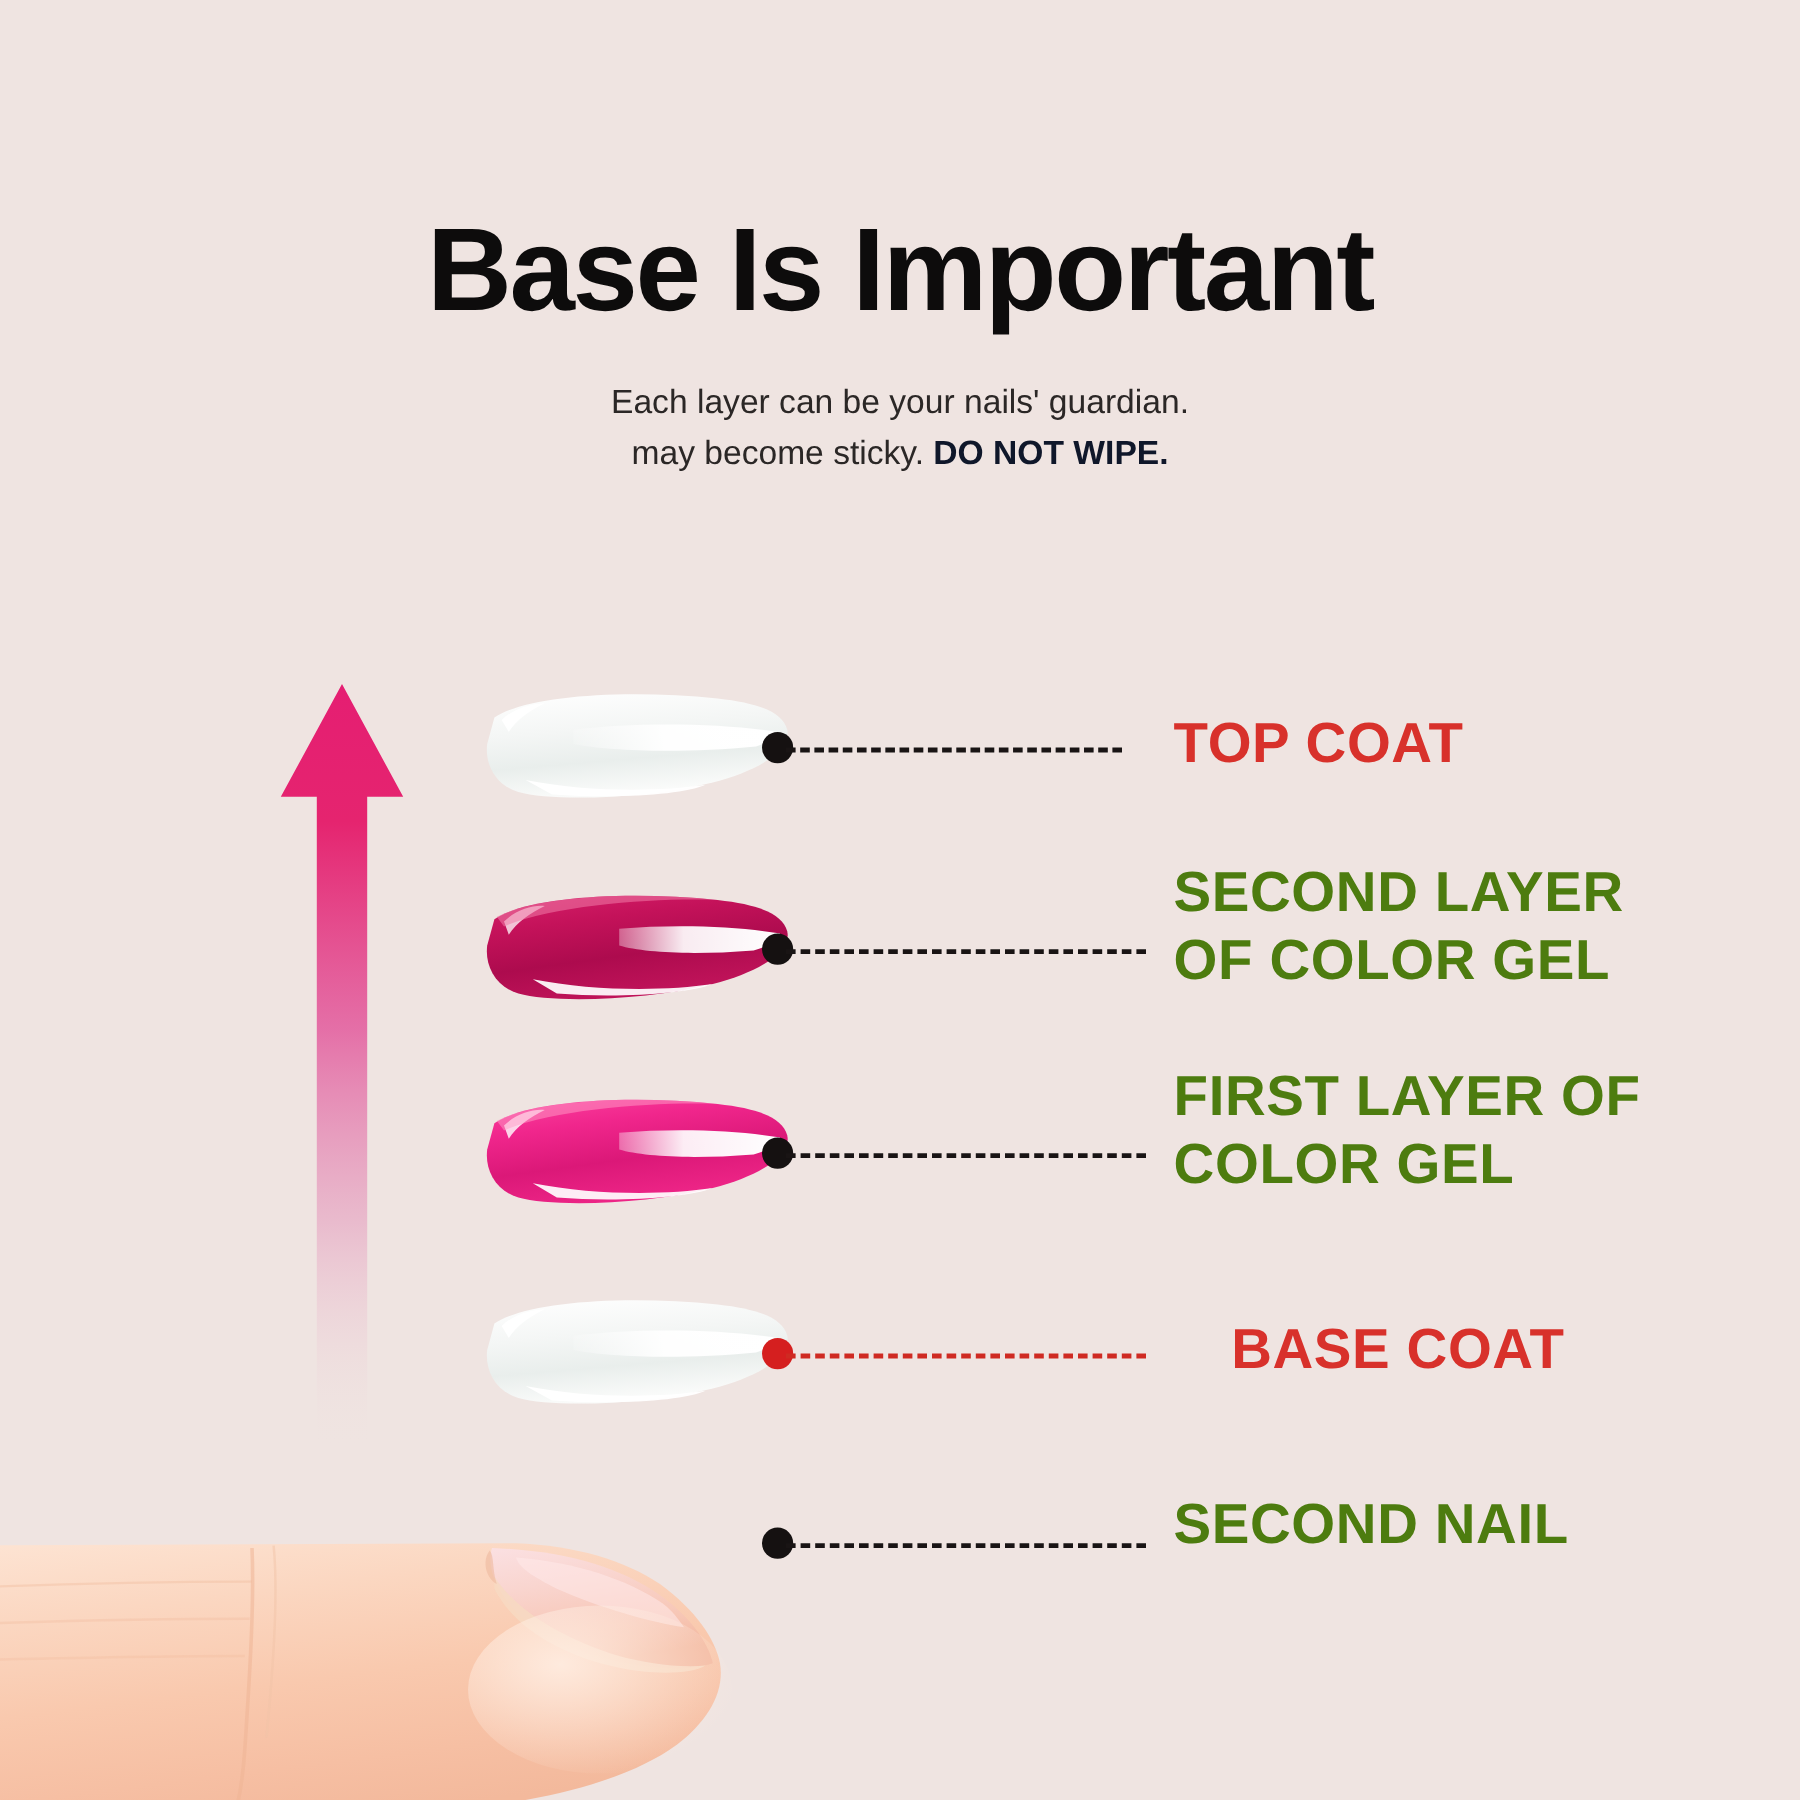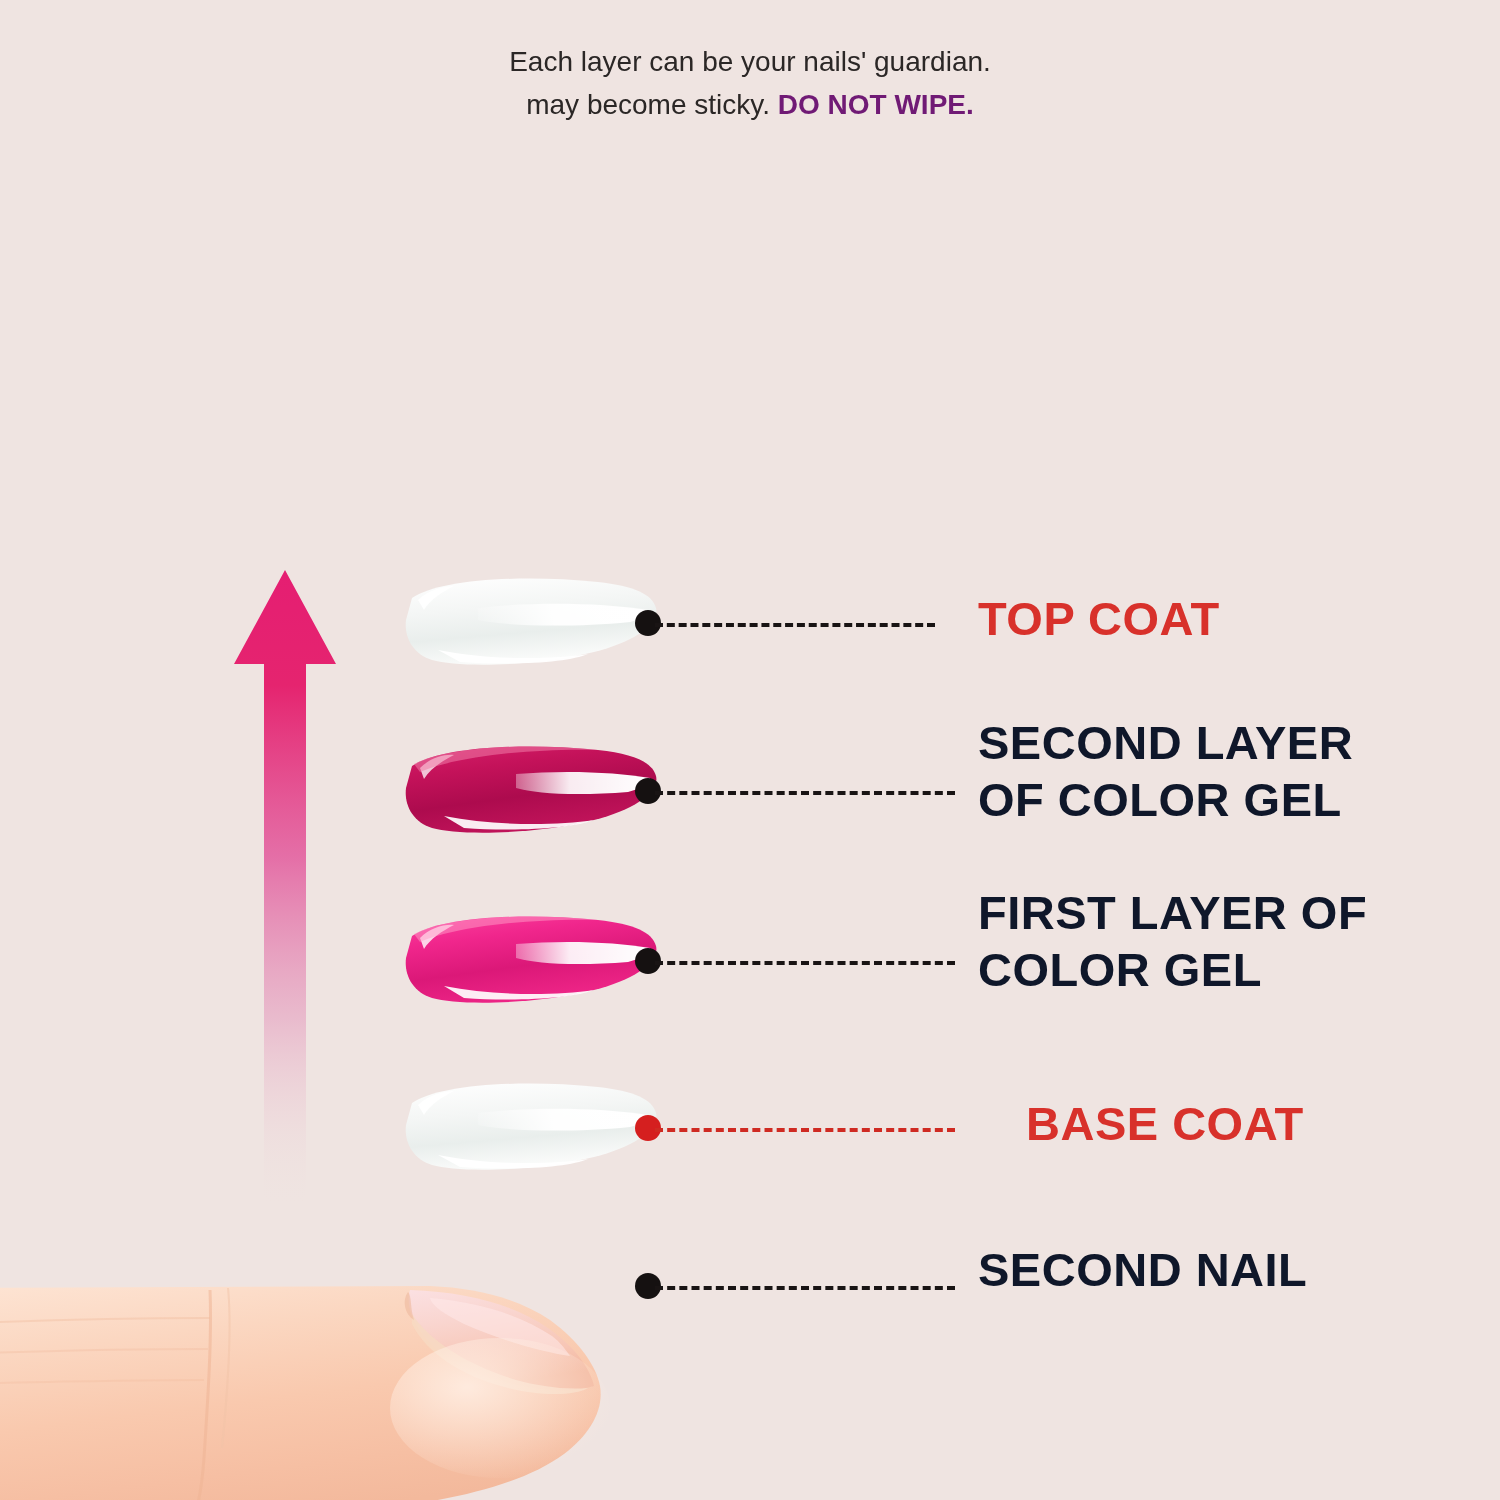--- a/index.html
+++ b/index.html
@@ -23,21 +23,21 @@
     line-height:1.0;
   }
 
   #subtitle {
     margin-top:40px;
     font-size:28px;
     color:#2b2726;
     line-height:1.55;
     font-weight:400;
   }
-  #subtitle .warn { color:#701a75; font-weight:600;margin-top:29px; }
+  #subtitle .warn { color:#0f172a; font-weight:600;margin-top:29px; }
 
   
   #stage { position:absolute; top:0; left:0; width:1500px; height:1258px; }
 
   
   #arrow-up { position:absolute; left:232px; top:568px; width:106px; height:640px; }
 
   
   .layer-row { position:absolute; left:0; width:1500px; height:0; }
 
@@ -49,32 +49,33 @@
 
   .dash-line { position:absolute; height:0; border-top:4px dashed #191414; }
   .dash-line.red { border-top-color:#cf2a22; }
 
   .layer-label {
     position:absolute;
     font-size:47px;
     font-weight:bold;
     letter-spacing:0.5px;
     line-height:1.22;
-    color:#0f172a;
+    color:#4d7c0f;
     white-space:pre-line;
   }
   .layer-label.red { color:#d8312b; }
 
   
   #finger-photo { position:absolute; left:-40px; top:1258px; width:700px; height:300px; }
 </style>
 </head>
 <body>
 
 <div id="header">
+  <h1 id="page-title">Base Is Important</h1>
   <div id="subtitle">
     <div>Each layer can be your nails' guardian.</div>
     <div><span>may become sticky. </span><span class="warn">DO NOT WIPE.</span></div>
   </div>
 </div>
 
 <div id="stage">
 
   <svg id="arrow-up" viewBox="0 0 106 640" preserveAspectRatio="none">
     <defs>

